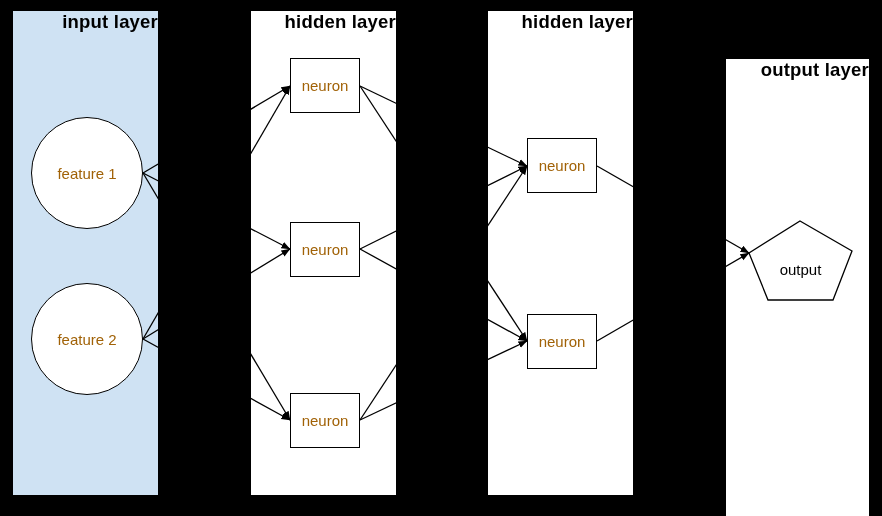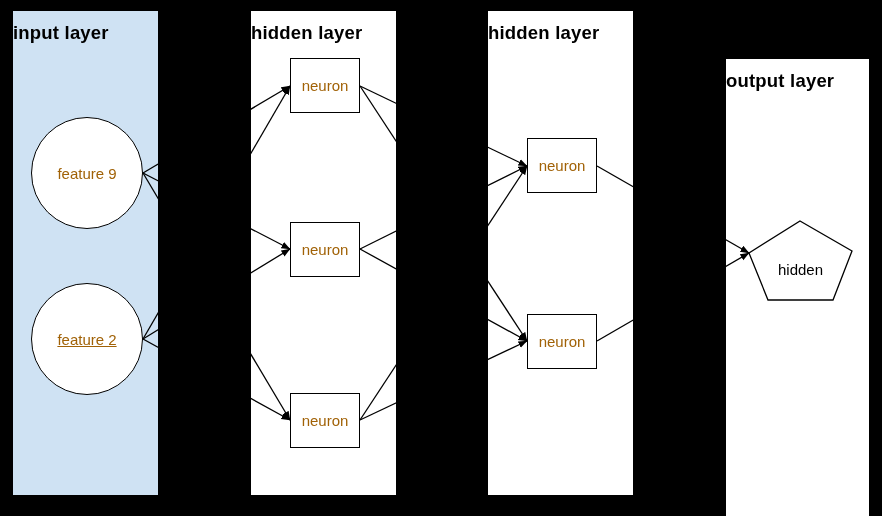--- a/index.html
+++ b/index.html
@@ -5,21 +5,21 @@
   html,body{margin:0;padding:0;background:#000;}
   .canvas{
     position:relative;width:882px;height:516px;
     background:var(--canvas-background,#000000);
     overflow:hidden;
     font-family:"Liberation Sans",sans-serif;
   }
   .panel{position:absolute;background:var(--hidden-panel-fill,#ffffff);}
   .panel.input{background:var(--input-panel-fill,#cfe2f3);}
   .panel-title{
-    text-align:left;padding-top:11px;
+    text-align:right;
     font-size:18.5px;font-weight:bold;color:#000;
     letter-spacing:0.2px;white-space:nowrap;
   }
   .node{
     position:absolute;background:var(--shape-fill,#ffffff);
     border:1px solid var(--line-color,#000000);
     display:flex;align-items:center;justify-content:center;
     font-size:15px;color:#a16207;box-sizing:border-box;
   }
   .node.circle{border-radius:50%;}
@@ -43,23 +43,23 @@
     <div class="panel-title">hidden layer</div>
   </div>
   <div class="panel" style="left:488px;top:11px;width:145px;height:484px;">
     <div class="panel-title">hidden layer</div>
   </div>
   <div class="panel" style="left:726px;top:11px;width:143px;height:484px;margin-top:48px;">
     <div class="panel-title">output layer</div>
   </div>
 
   <div class="node circle" style="left:31px;top:117px;width:112px;height:112px;">
-    <span>feature 9</span>
+    <span>feature 1</span>
   </div>
-  <div class="node circle" style="left:31px;top:283px;width:112px;height:112px;text-decoration:underline;">
+  <div class="node circle" style="left:31px;top:283px;width:112px;height:112px;">
     <span>feature 2</span>
   </div>
 
   <div class="node" style="left:290px;top:58px;width:70px;height:55px;">
     <span>neuron</span>
   </div>
   <div class="node" style="left:290px;top:222px;width:70px;height:55px;">
     <span>neuron</span>
   </div>
   <div class="node" style="left:290px;top:393px;width:70px;height:55px;">
@@ -92,16 +92,16 @@
         <line x1="360" y1="249" x2="527" y2="166" marker-end="url(#arrow)"></line>
         <line x1="360" y1="249" x2="527" y2="341" marker-end="url(#arrow)"></line>
         <line x1="360" y1="420" x2="527" y2="166" marker-end="url(#arrow)"></line>
         <line x1="360" y1="420" x2="527" y2="341" marker-end="url(#arrow)"></line>
         <line x1="597" y1="166" x2="749" y2="253" marker-end="url(#arrow)"></line>
         <line x1="597" y1="341" x2="749" y2="253" marker-end="url(#arrow)"></line>
       </g>
   </svg>
 
   <div class="float-label" style="left:749px;top:225px;width:103px;height:88px;">
-    <span>hidden</span>
+    <span>output</span>
   </div>
 
 </div>
 
 </body></html>

